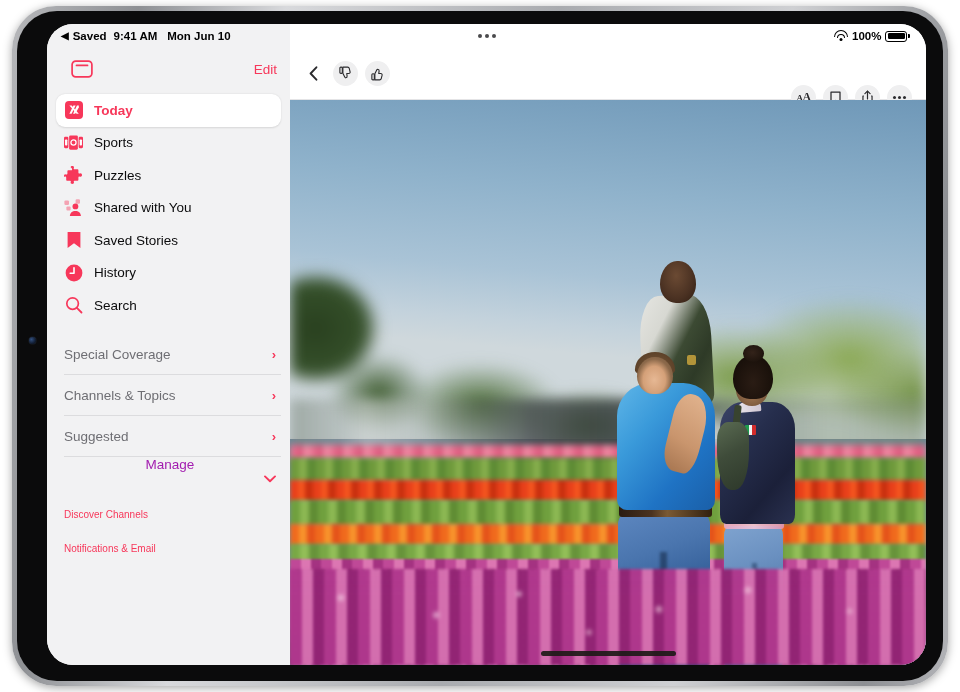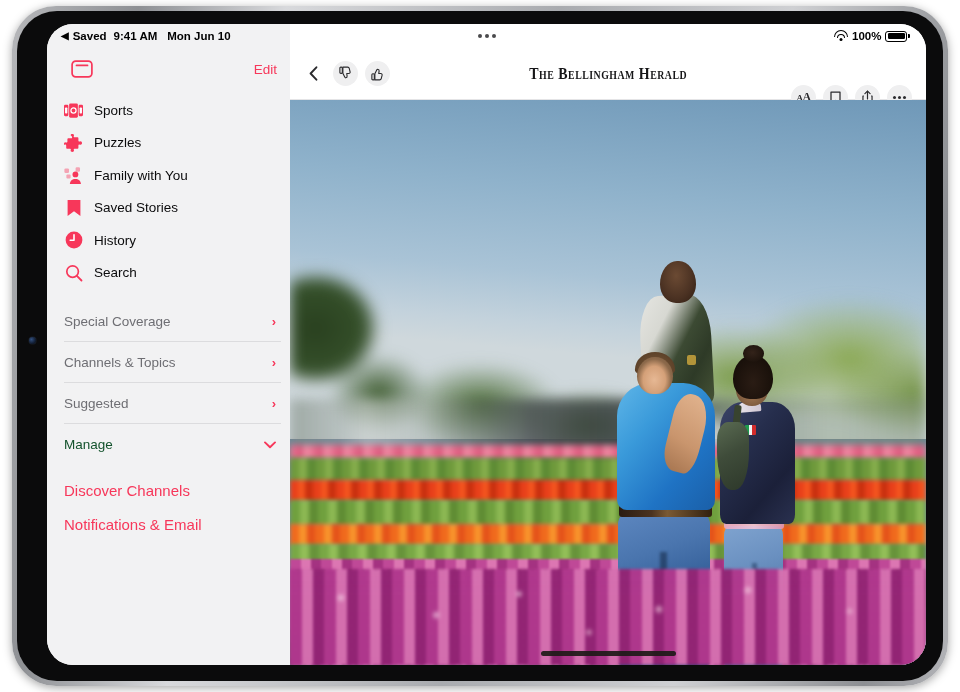--- a/index.html
+++ b/index.html
@@ -116,25 +116,25 @@
   .group-row {
     display: flex; align-items: center; height: 41px;
     padding: 0 14px 0 17px; font-size: 13.5px; color: #6e6e73;
     position: relative;
   }
   .group-row::after {
     content:""; position:absolute; left:17px; right:9px; bottom:0;
     height:1px; background:#dcdcde;
   }
   .group-row .chev { margin-left: auto; color: #f7375a; font-size: 13px; font-weight: 700; line-height:1; }
-  .manage-row { color:#14532d; }
+  .manage-row { color:#a21caf;flex-direction:column; }
   .manage-row::after { background: transparent; }
   .manage-link {
-    display:flex; align-items:flex-end; height: 34px;
-    padding: 0 17px; font-size: 15px; color: #f7375a;
+    display:flex; align-items:center; height: 34px;
+    padding: 0 17px; font-size: 10px; color: #f7375a;
   }
 
   
   #content {
     flex: 1 1 auto; background: #fff; position: relative; display: flex; flex-direction: column;
     overflow: hidden;
   }
   #article-toolbar {
     height: 52px; margin-top: 24px; flex: 0 0 52px;
     display: flex; align-items: center; padding: 0 14px 0 11px;
@@ -482,20 +482,31 @@
             <svg width="22" height="18" viewBox="0 0 22 18">
               <rect x="1.1" y="1.1" width="19.8" height="15.8" rx="3.6" ry="3.6" fill="none" stroke="#f7375a" stroke-width="1.7"></rect>
               <rect x="4.6" y="4.6" width="12.8" height="1.7" rx="0.85" fill="#f7375a"></rect>
             </svg>
           </span>
           <span id="edit-button">Edit</span>
         </div>
 
         <div id="nav-list">
 
+          <div class="nav-row selected">
+            <span class="nav-icon">
+              <svg width="18" height="18" viewBox="0 0 18 18">
+                <rect width="18" height="18" rx="4" fill="#f7375a"></rect>
+                <path d="M4.4 12.8 L8.4 4.6 L10.6 4.6 L6.6 12.8 Z" fill="#fff"></path>
+                <path d="M8.0 12.8 L12.0 4.6 L13.8 4.6 L13.8 6.6 L10.2 12.8 Z" fill="#fff"></path>
+                <path d="M4.4 4.6 L6.6 4.6 L13.8 12.8 L11.6 12.8 Z" fill="#fff"></path>
+              </svg>
+            </span>
+            <span>Today</span>
+          </div>
 
 
           <div class="nav-row">
             <span class="nav-icon">
               <svg width="20" height="15" viewBox="0 0 20 15">
                 <rect x="0" y="1.5" width="4.6" height="12" rx="1.2" fill="#f7375a"></rect>
                 <rect x="15.4" y="1.5" width="4.6" height="12" rx="1.2" fill="#f7375a"></rect>
                 <rect x="5.4" y="0" width="9.2" height="15" rx="1.4" fill="#f7375a"></rect>
                 <circle cx="10" cy="7.5" r="2.7" fill="none" stroke="#fff" stroke-width="1.3"></circle>
                 <rect x="1.1" y="4.3" width="2.4" height="6.4" rx=".8" fill="#fff"></rect>
@@ -517,21 +528,21 @@
           <div class="nav-row">
             <span class="nav-icon">
               <svg width="19" height="17" viewBox="0 0 19 17">
                 <rect x="0.4" y="1.4" width="4.6" height="4.6" rx="1.2" fill="#f7375a" opacity=".42"></rect>
                 <rect x="11.6" y="0.3" width="4.4" height="4.4" rx="1.2" fill="#f7375a" opacity=".42"></rect>
                 <rect x="2.4" y="7.4" width="4.2" height="4.2" rx="1.1" fill="#f7375a" opacity=".42"></rect>
                 <circle cx="11.4" cy="7.4" r="2.9" fill="#f7375a"></circle>
                 <path d="M5.9 17c0-3.1 2.5-5 5.5-5s5.5 1.9 5.5 5z" fill="#f7375a"></path>
               </svg>
             </span>
-            <span>Family with You</span>
+            <span>Shared with You</span>
           </div>
 
           <div class="nav-row">
             <span class="nav-icon">
               <svg width="14" height="18" viewBox="0 0 14 18">
                 <path d="M0.6 0.9h12.8v16.2l-6.4-4.9-6.4 4.9z" fill="#f7375a"></path>
               </svg>
             </span>
             <span>Saved Stories</span>
           </div>
@@ -628,23 +639,20 @@
             <span class="tool-btn">
               <span class="dots-glyph">
                   <i></i>
                   <i></i>
                   <i></i>
                 </span>
             </span>
           </div>
         </div>
 
-        <div id="masthead">
-          <span id="masthead-title">The Bellingham Herald</span>
-        </div>
 
         <div id="hero-photo">
           <div class="layer" id="sky"></div>
           <div class="layer" id="treeline"></div>
           <div class="layer" id="far-structures"></div>
           <div id="white-tent"></div>
           <div class="layer" id="crowd"></div>
 
           <div class="layer" id="field">
             <div class="band" id="band-pinkfar"></div>

